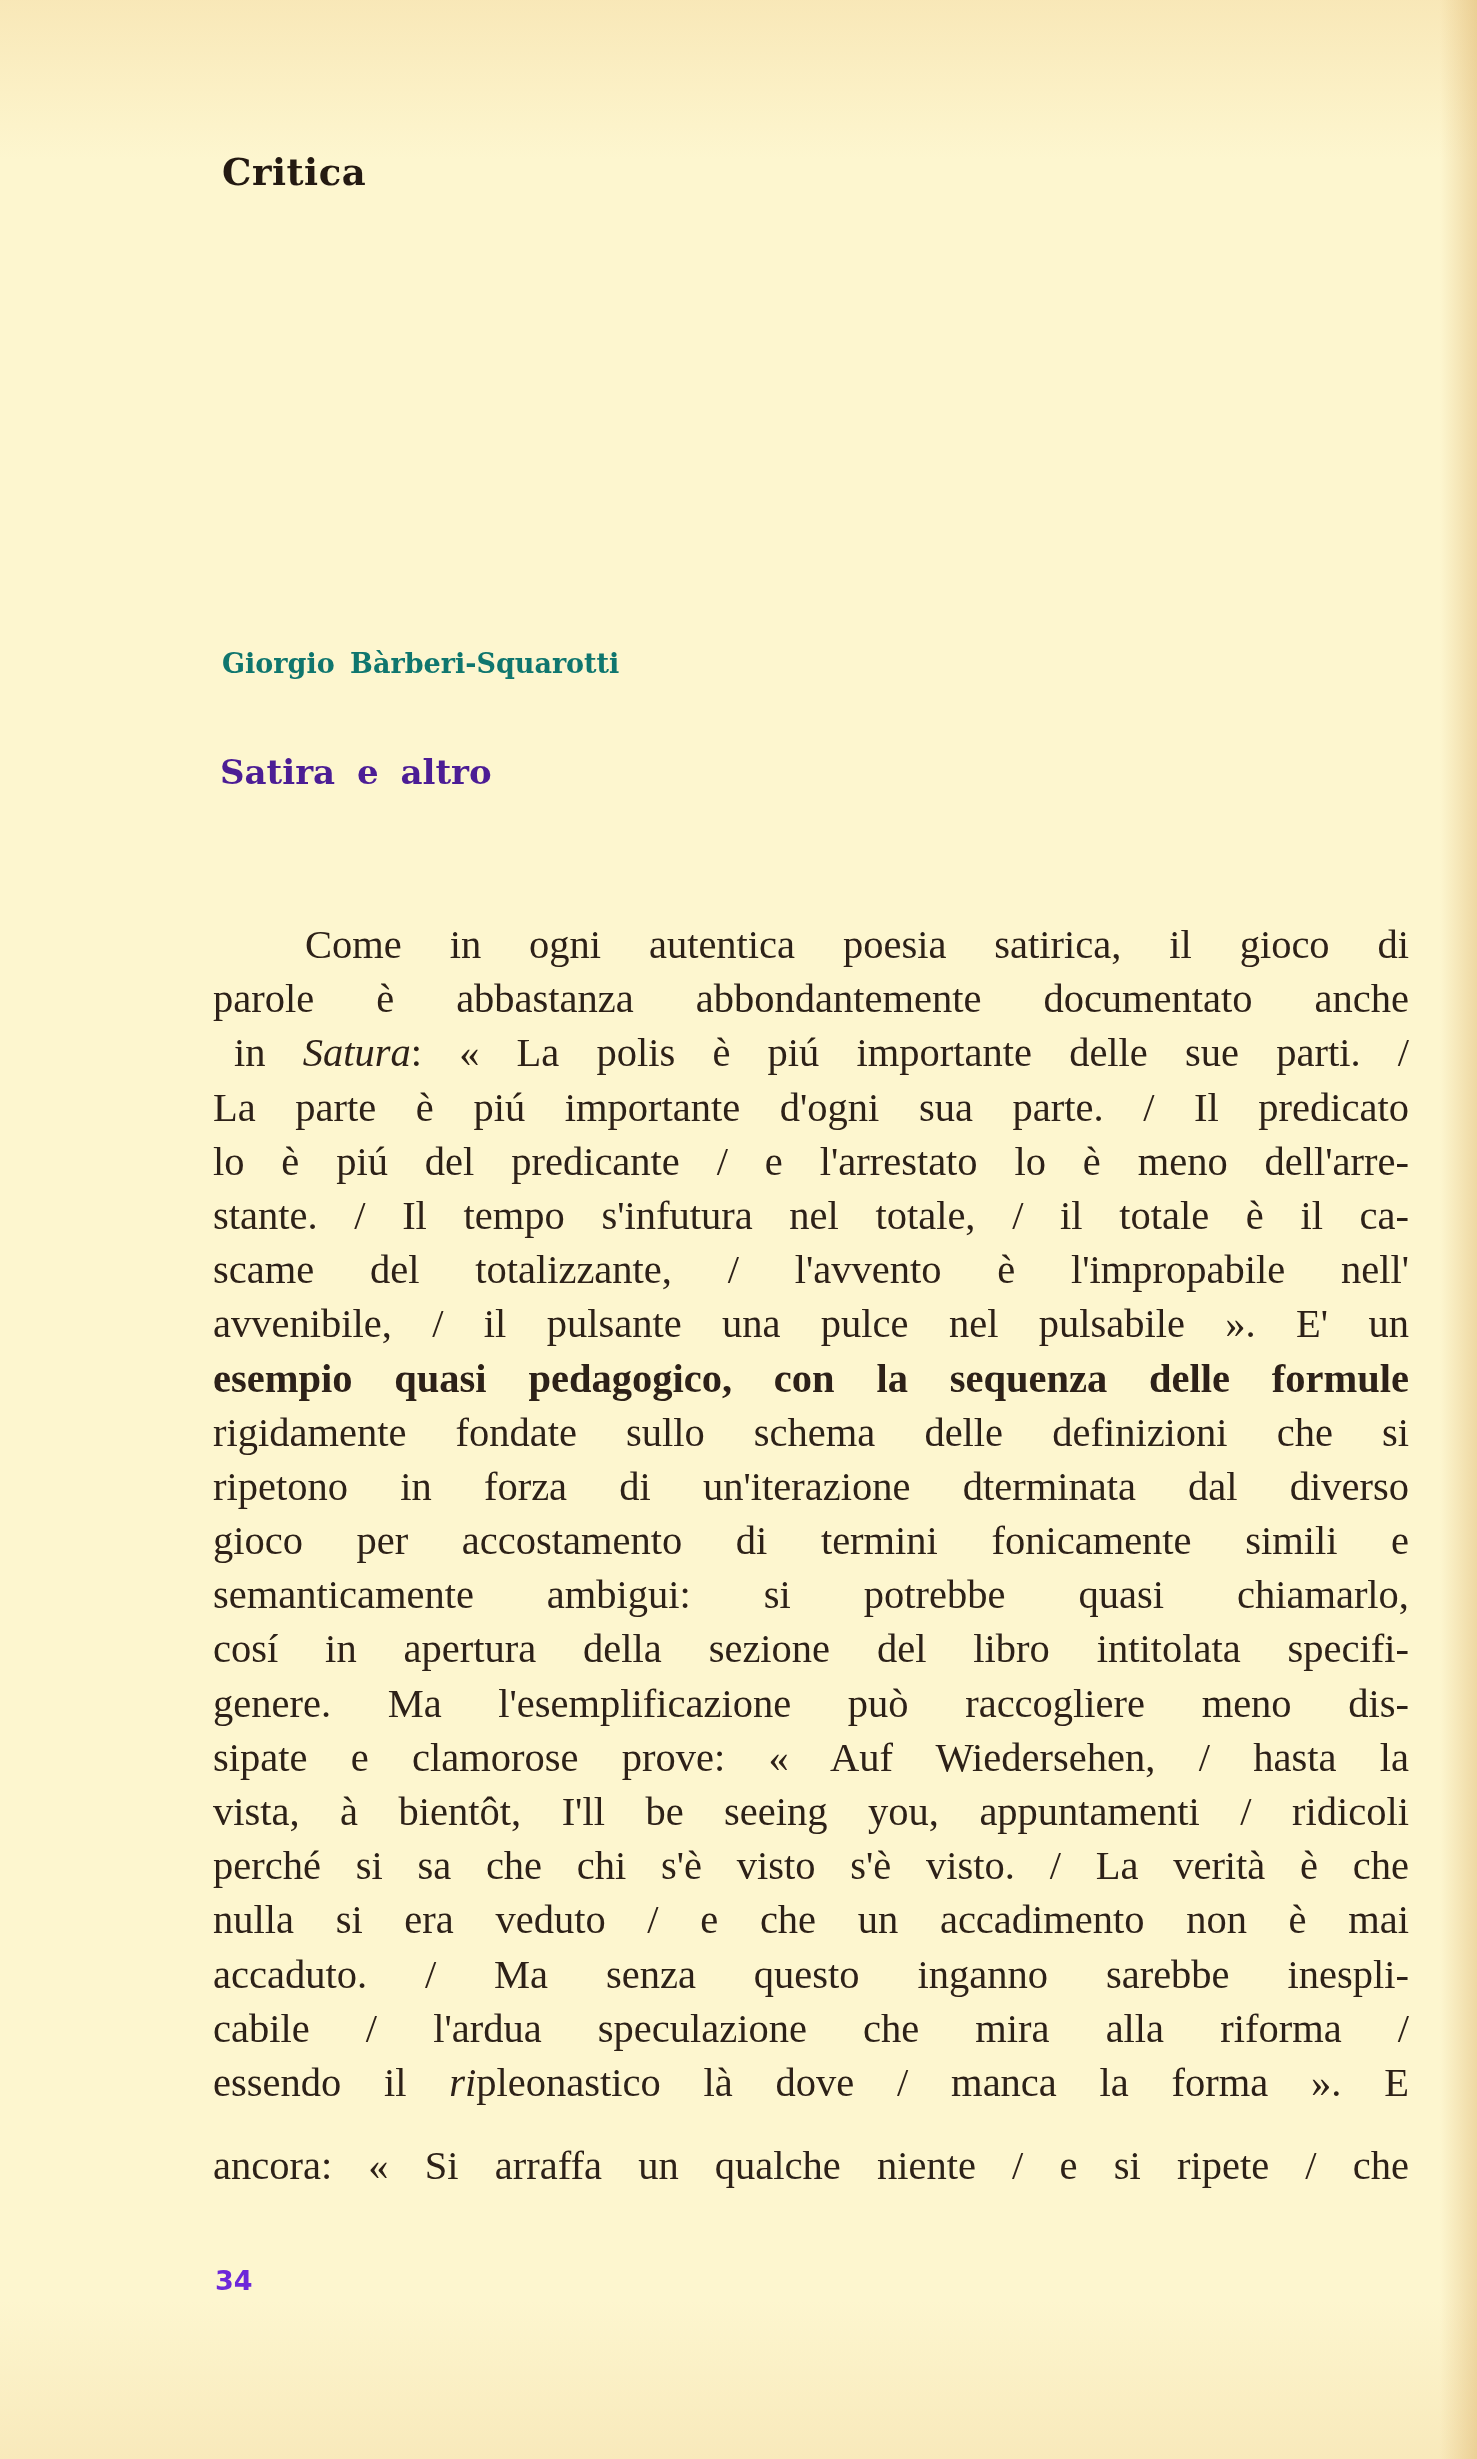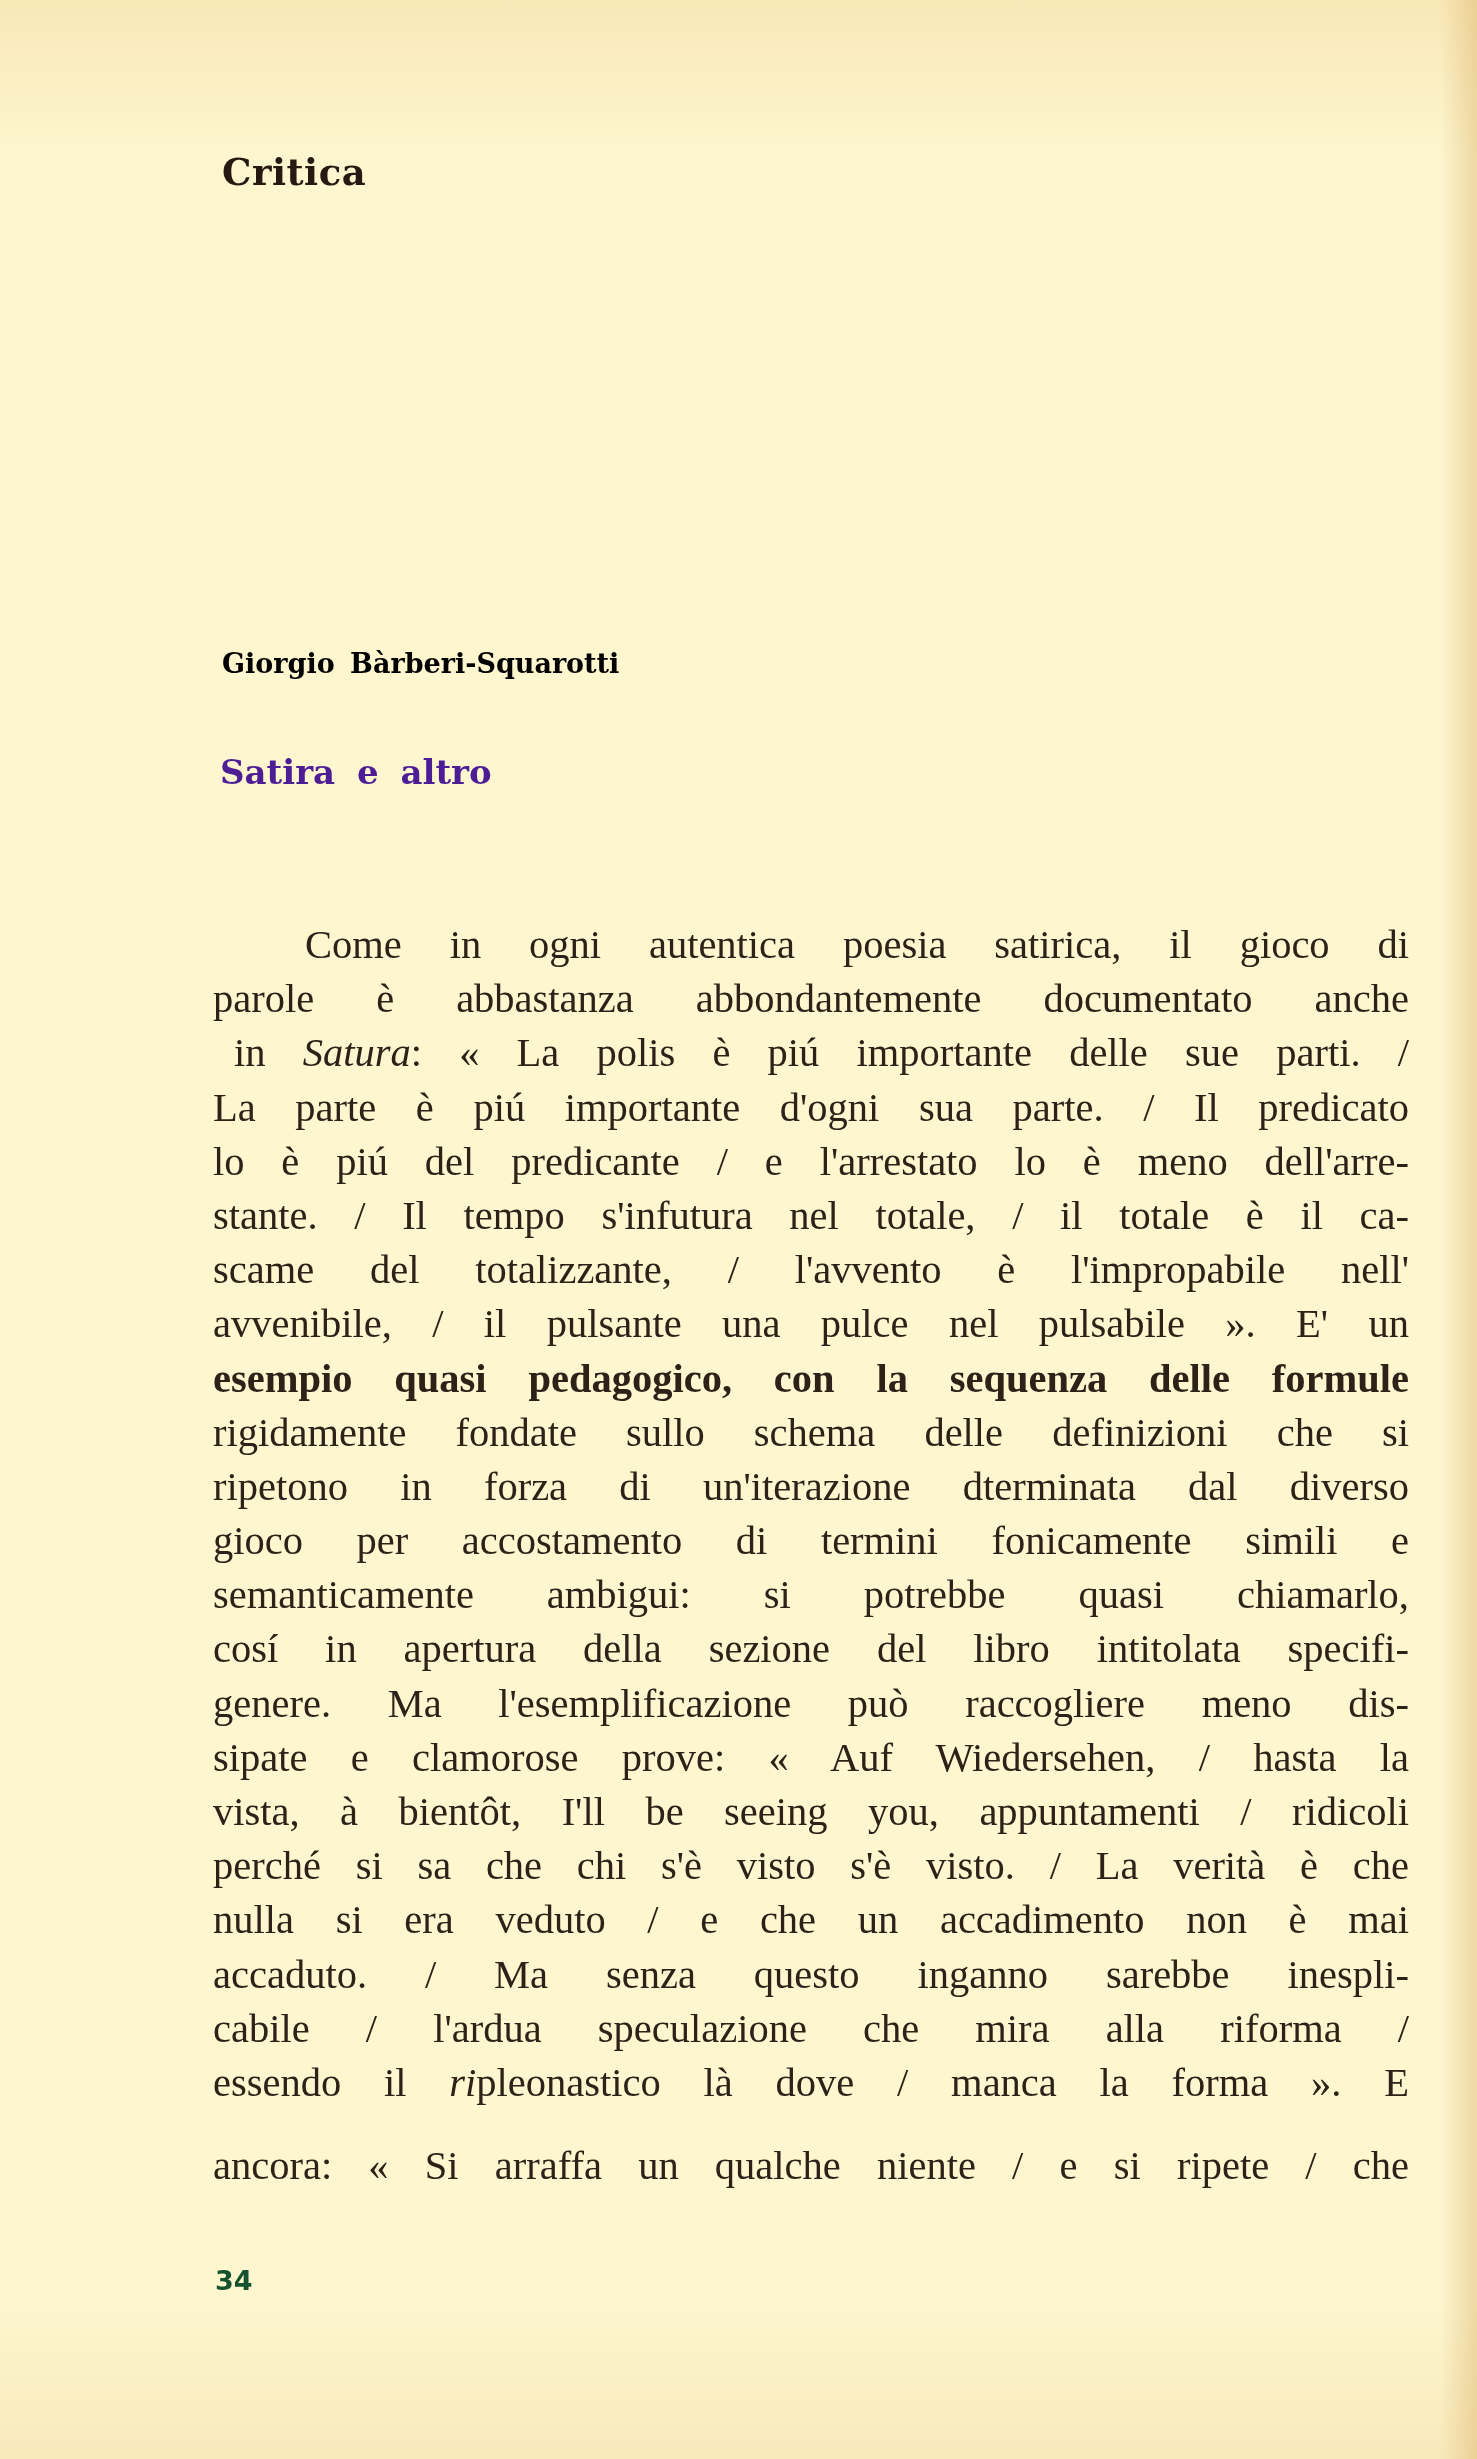--- a/index.html
+++ b/index.html
@@ -14,37 +14,37 @@
   }
   .page { position: absolute; left: 0; top: 0; width: 1280px; height: 2459px; }
   .running-head {
     position: absolute; left: 222px; top: 150px;
     font-family: "DejaVu Serif", serif; font-weight: bold; font-size: 37px;
     color: #241a12; letter-spacing: 0.5px;
   }
   .author {
     position: absolute; left: 222px; top: 648px;
     font-family: "DejaVu Serif", serif; font-weight: bold; font-size: 27px;
-    color: #000000; word-spacing: 6px;
+    color: #0f766e; word-spacing: 6px;
   }
   .title {
     position: absolute; left: 220px; top: 752px;
     font-family: "DejaVu Serif", serif; font-weight: bold; font-size: 34px;
     color: #4c1d95; word-spacing: 10px;
   }
   .body-text {
     position: absolute; left: 213px; top: 918px; width: 1196px;
     font-family: "Liberation Serif", serif; font-size: 40.5px;
     line-height: 54.2px; color: #2d2118;
   }
   .line { display: block; white-space: nowrap; text-align: justify; text-align-last: justify; height: 54.2px; }
   .line em { font-style: italic; }
   .page-number {
     position: absolute; left: 215px; top: 2265px;
-    font-family: "DejaVu Sans", sans-serif; font-weight: bold; font-size: 27px; color: #14532d;
+    font-family: "DejaVu Sans", sans-serif; font-weight: bold; font-size: 27px; color: #6d28d9;
   }
 </style>
 </head>
 <body>
 
 <div class="page">
   <div class="running-head">Critica</div>
   <div class="author">Giorgio Bàrberi-Squarotti</div>
   <div class="title">Satira e altro</div>
   <div class="body-text" id="body-text">

